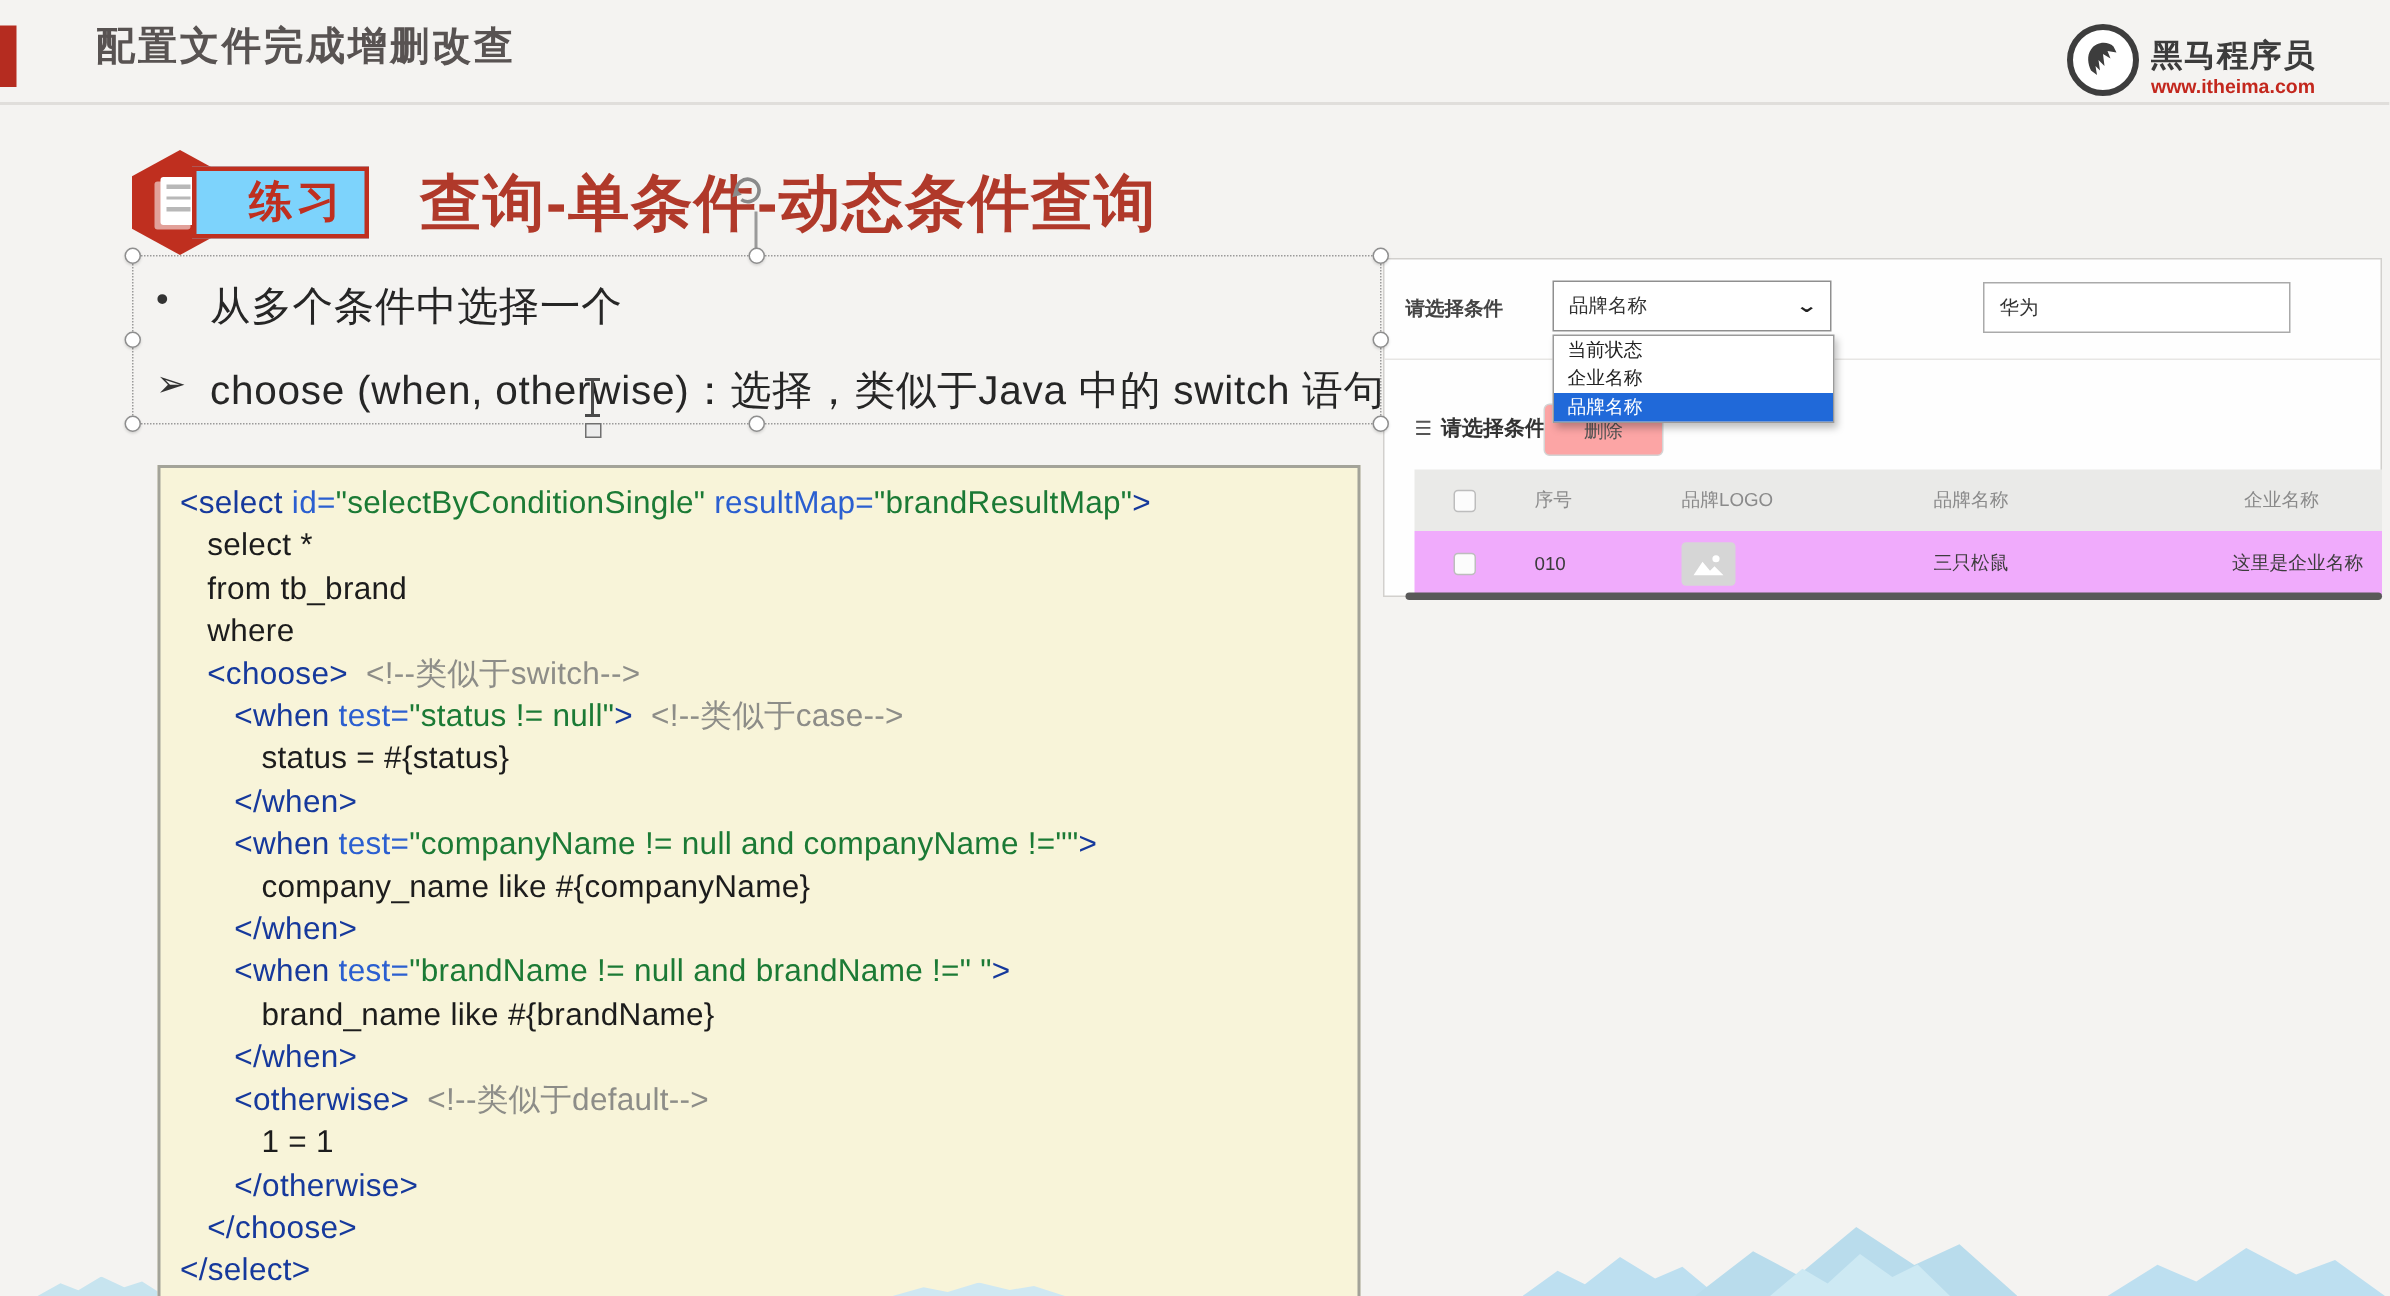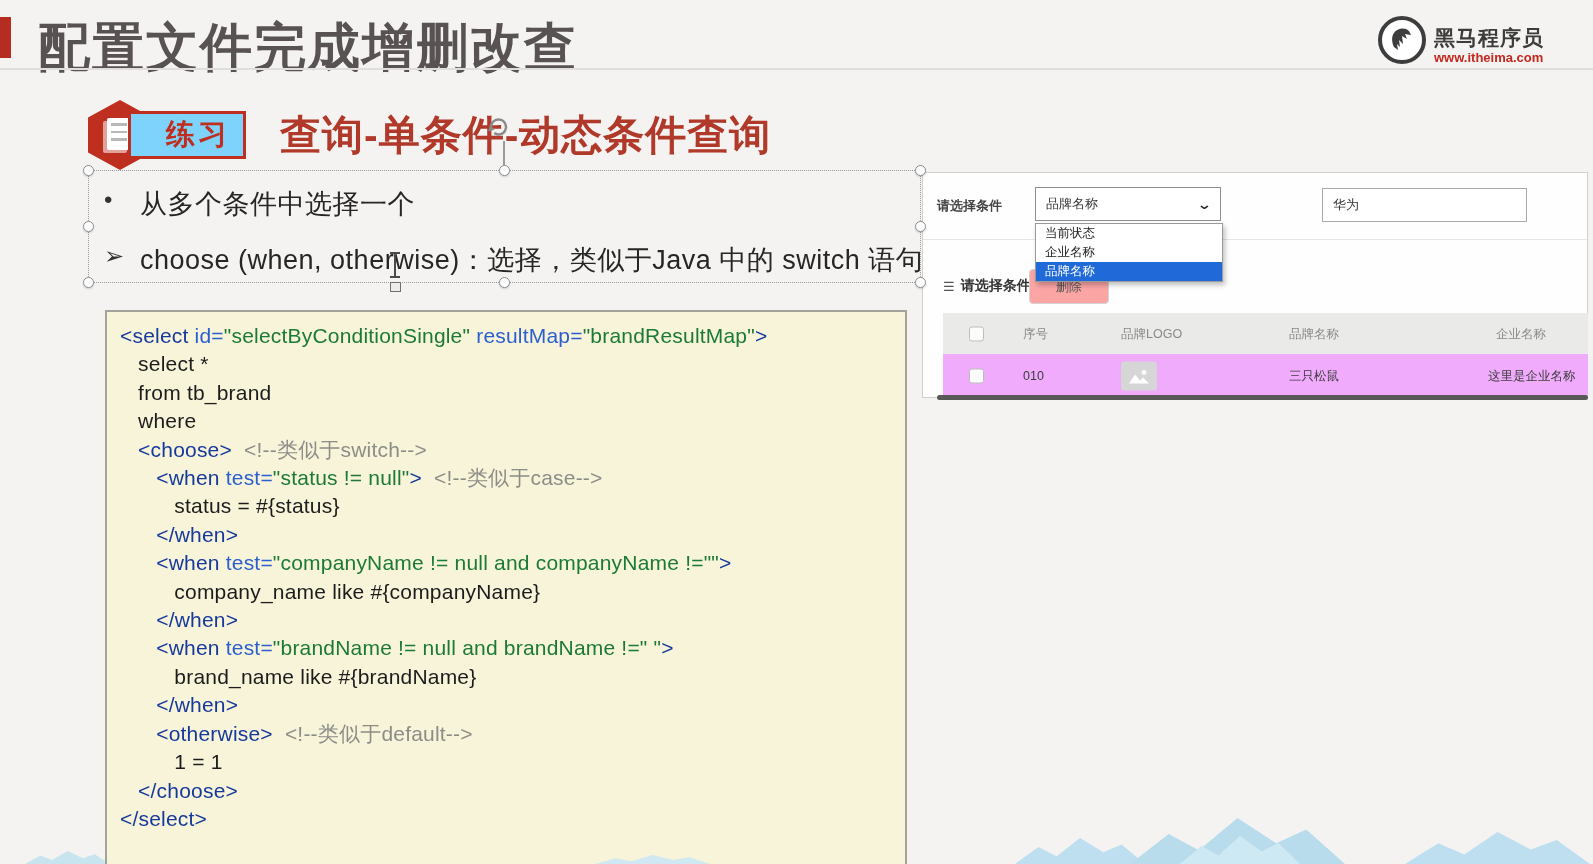--- a/index.html
+++ b/index.html
@@ -3,21 +3,21 @@
 <meta charset="utf-8">
 <style>
   html,body{margin:0;padding:0;}
   body{
     width:1593px;height:864px;position:relative;overflow:hidden;
     background:#f4f3f1;
     font-family:"Liberation Sans","DejaVu Sans",sans-serif;
   }
   
   .red-bar{position:absolute;left:0;top:17px;width:11px;height:41px;background:#b52c20;}
-  .slide-title{position:absolute;left:38px;top:13px;font-size:52px;font-weight:800;color:#585352;letter-spacing:2px;}
+  .slide-title{position:absolute;left:64px;top:13px;font-size:26px;font-weight:800;color:#585352;letter-spacing:2px;}
   .title-divider{position:absolute;left:0;top:68px;width:1593px;height:2px;background:#e0dedb;}
   .logo{position:absolute;left:1378px;top:6px;width:212px;height:58px;display:flex;align-items:flex-end;}
   .logo-circle{width:48px;height:48px;border-radius:50%;border:4px solid #3d3d3d;background:#fff;box-sizing:border-box;display:flex;align-items:center;justify-content:center;}
   .logo-text{margin-left:8px;line-height:1;}
   .logo-name{font-size:21px;font-weight:800;color:#3c3c3c;letter-spacing:1px;}
   .logo-url{font-size:13px;font-weight:700;color:#c3271d;margin-top:3px;}
   
   .badge-hex{position:absolute;left:88px;top:100px;width:64px;height:70px;background:#bf2f1f;
     clip-path:polygon(50% 0,100% 25%,100% 75%,50% 100%,0 75%,0 25%);}
   .badge-doc{position:absolute;left:107px;top:118px;width:24px;height:32px;background:#fff;border-radius:2px;box-shadow:-4px 3px 0 rgba(255,255,255,.55);}
@@ -153,20 +153,21 @@
       <div class="cl"><span class="tk-plain">         status = #{status}</span></div>
       <div class="cl"><span class="tk-plain">      </span><span class="tk-tag">&lt;/when&gt;</span></div>
       <div class="cl"><span class="tk-plain">      </span><span class="tk-tag">&lt;when </span><span class="tk-attr">test=</span><span class="tk-val">"companyName != null and companyName !=""</span><span class="tk-tag">&gt;</span></div>
       <div class="cl"><span class="tk-plain">         company_name like #{companyName}</span></div>
       <div class="cl"><span class="tk-plain">      </span><span class="tk-tag">&lt;/when&gt;</span></div>
       <div class="cl"><span class="tk-plain">      </span><span class="tk-tag">&lt;when </span><span class="tk-attr">test=</span><span class="tk-val">"brandName != null and brandName !=" "</span><span class="tk-tag">&gt;</span></div>
       <div class="cl"><span class="tk-plain">         brand_name like #{brandName}</span></div>
       <div class="cl"><span class="tk-plain">      </span><span class="tk-tag">&lt;/when&gt;</span></div>
       <div class="cl"><span class="tk-plain">      </span><span class="tk-tag">&lt;otherwise&gt;</span><span class="tk-plain">  </span><span class="tk-com">&lt;!--类似于default--&gt;</span></div>
       <div class="cl"><span class="tk-plain">         1 = 1</span></div>
+      <div class="cl"><span class="tk-plain">      </span><span class="tk-tag">&lt;/otherwise&gt;</span></div>
       <div class="cl"><span class="tk-plain">   </span><span class="tk-tag">&lt;/choose&gt;</span></div>
       <div class="cl"><span class="tk-tag">&lt;/select&gt;</span></div>
     </div>
 </div>
 
 <div class="panel">
   <span class="cond-label">请选择条件</span>
 
   <div class="select-box">
     <span>品牌名称</span>

